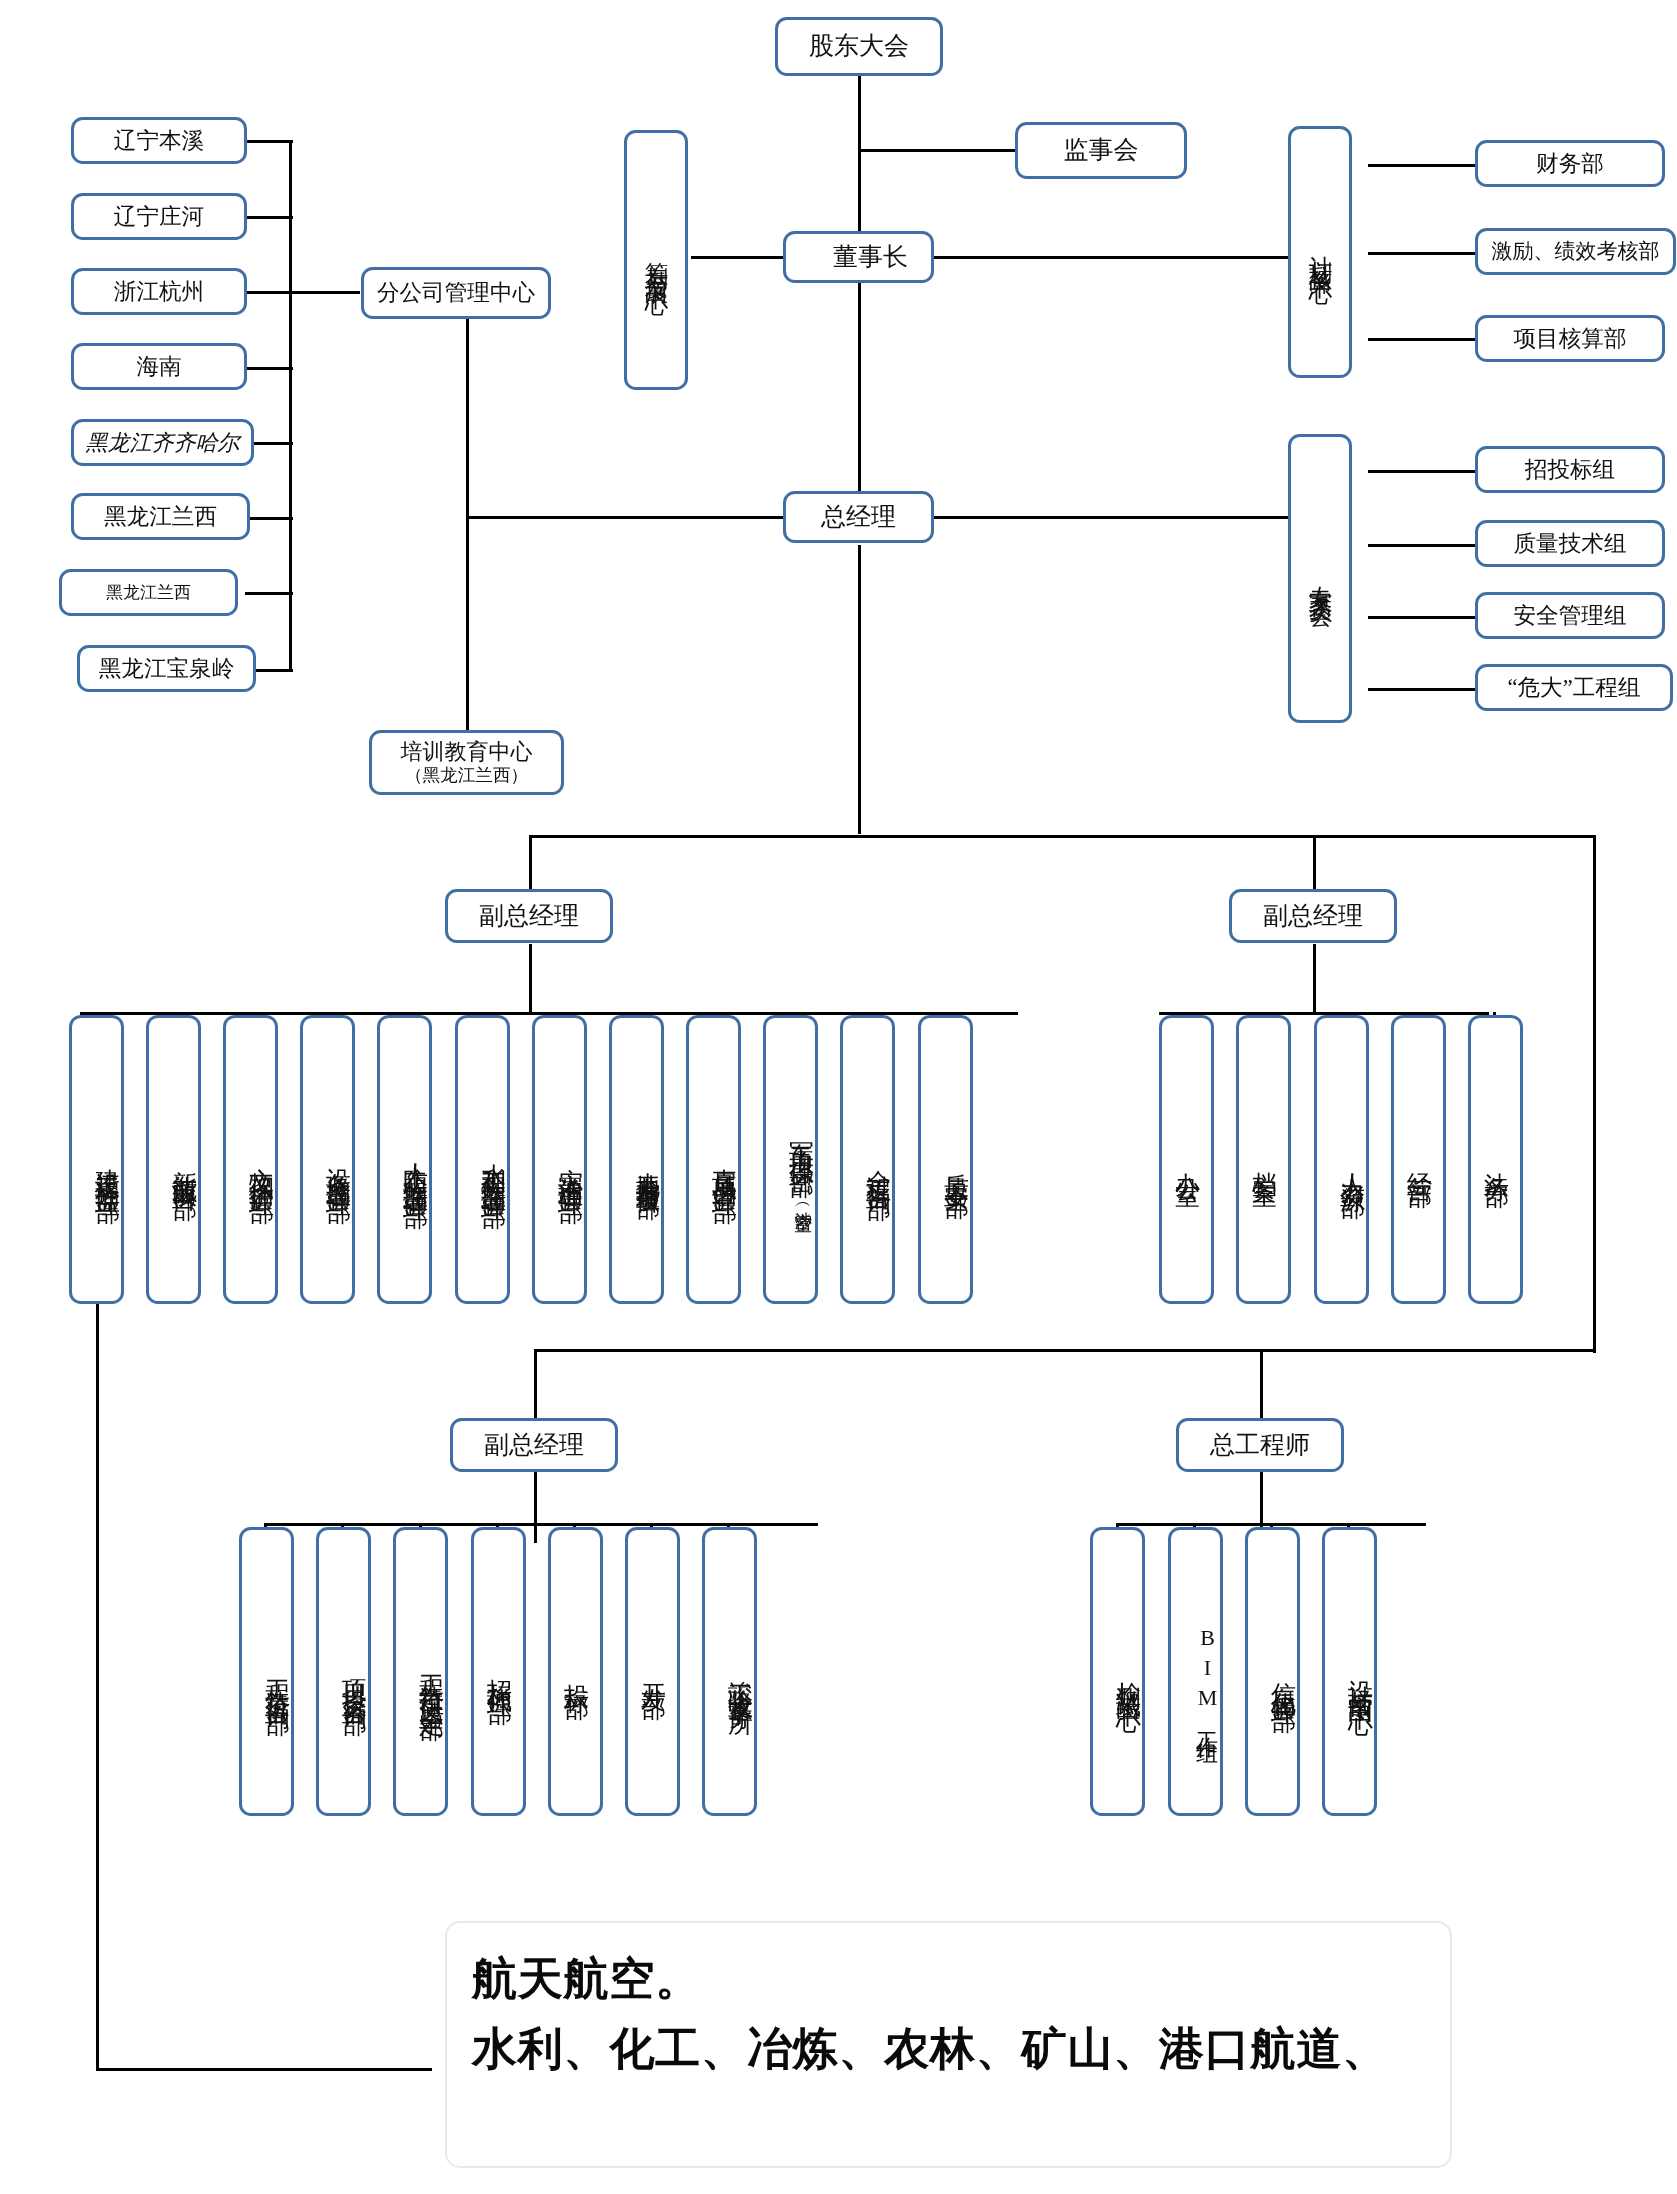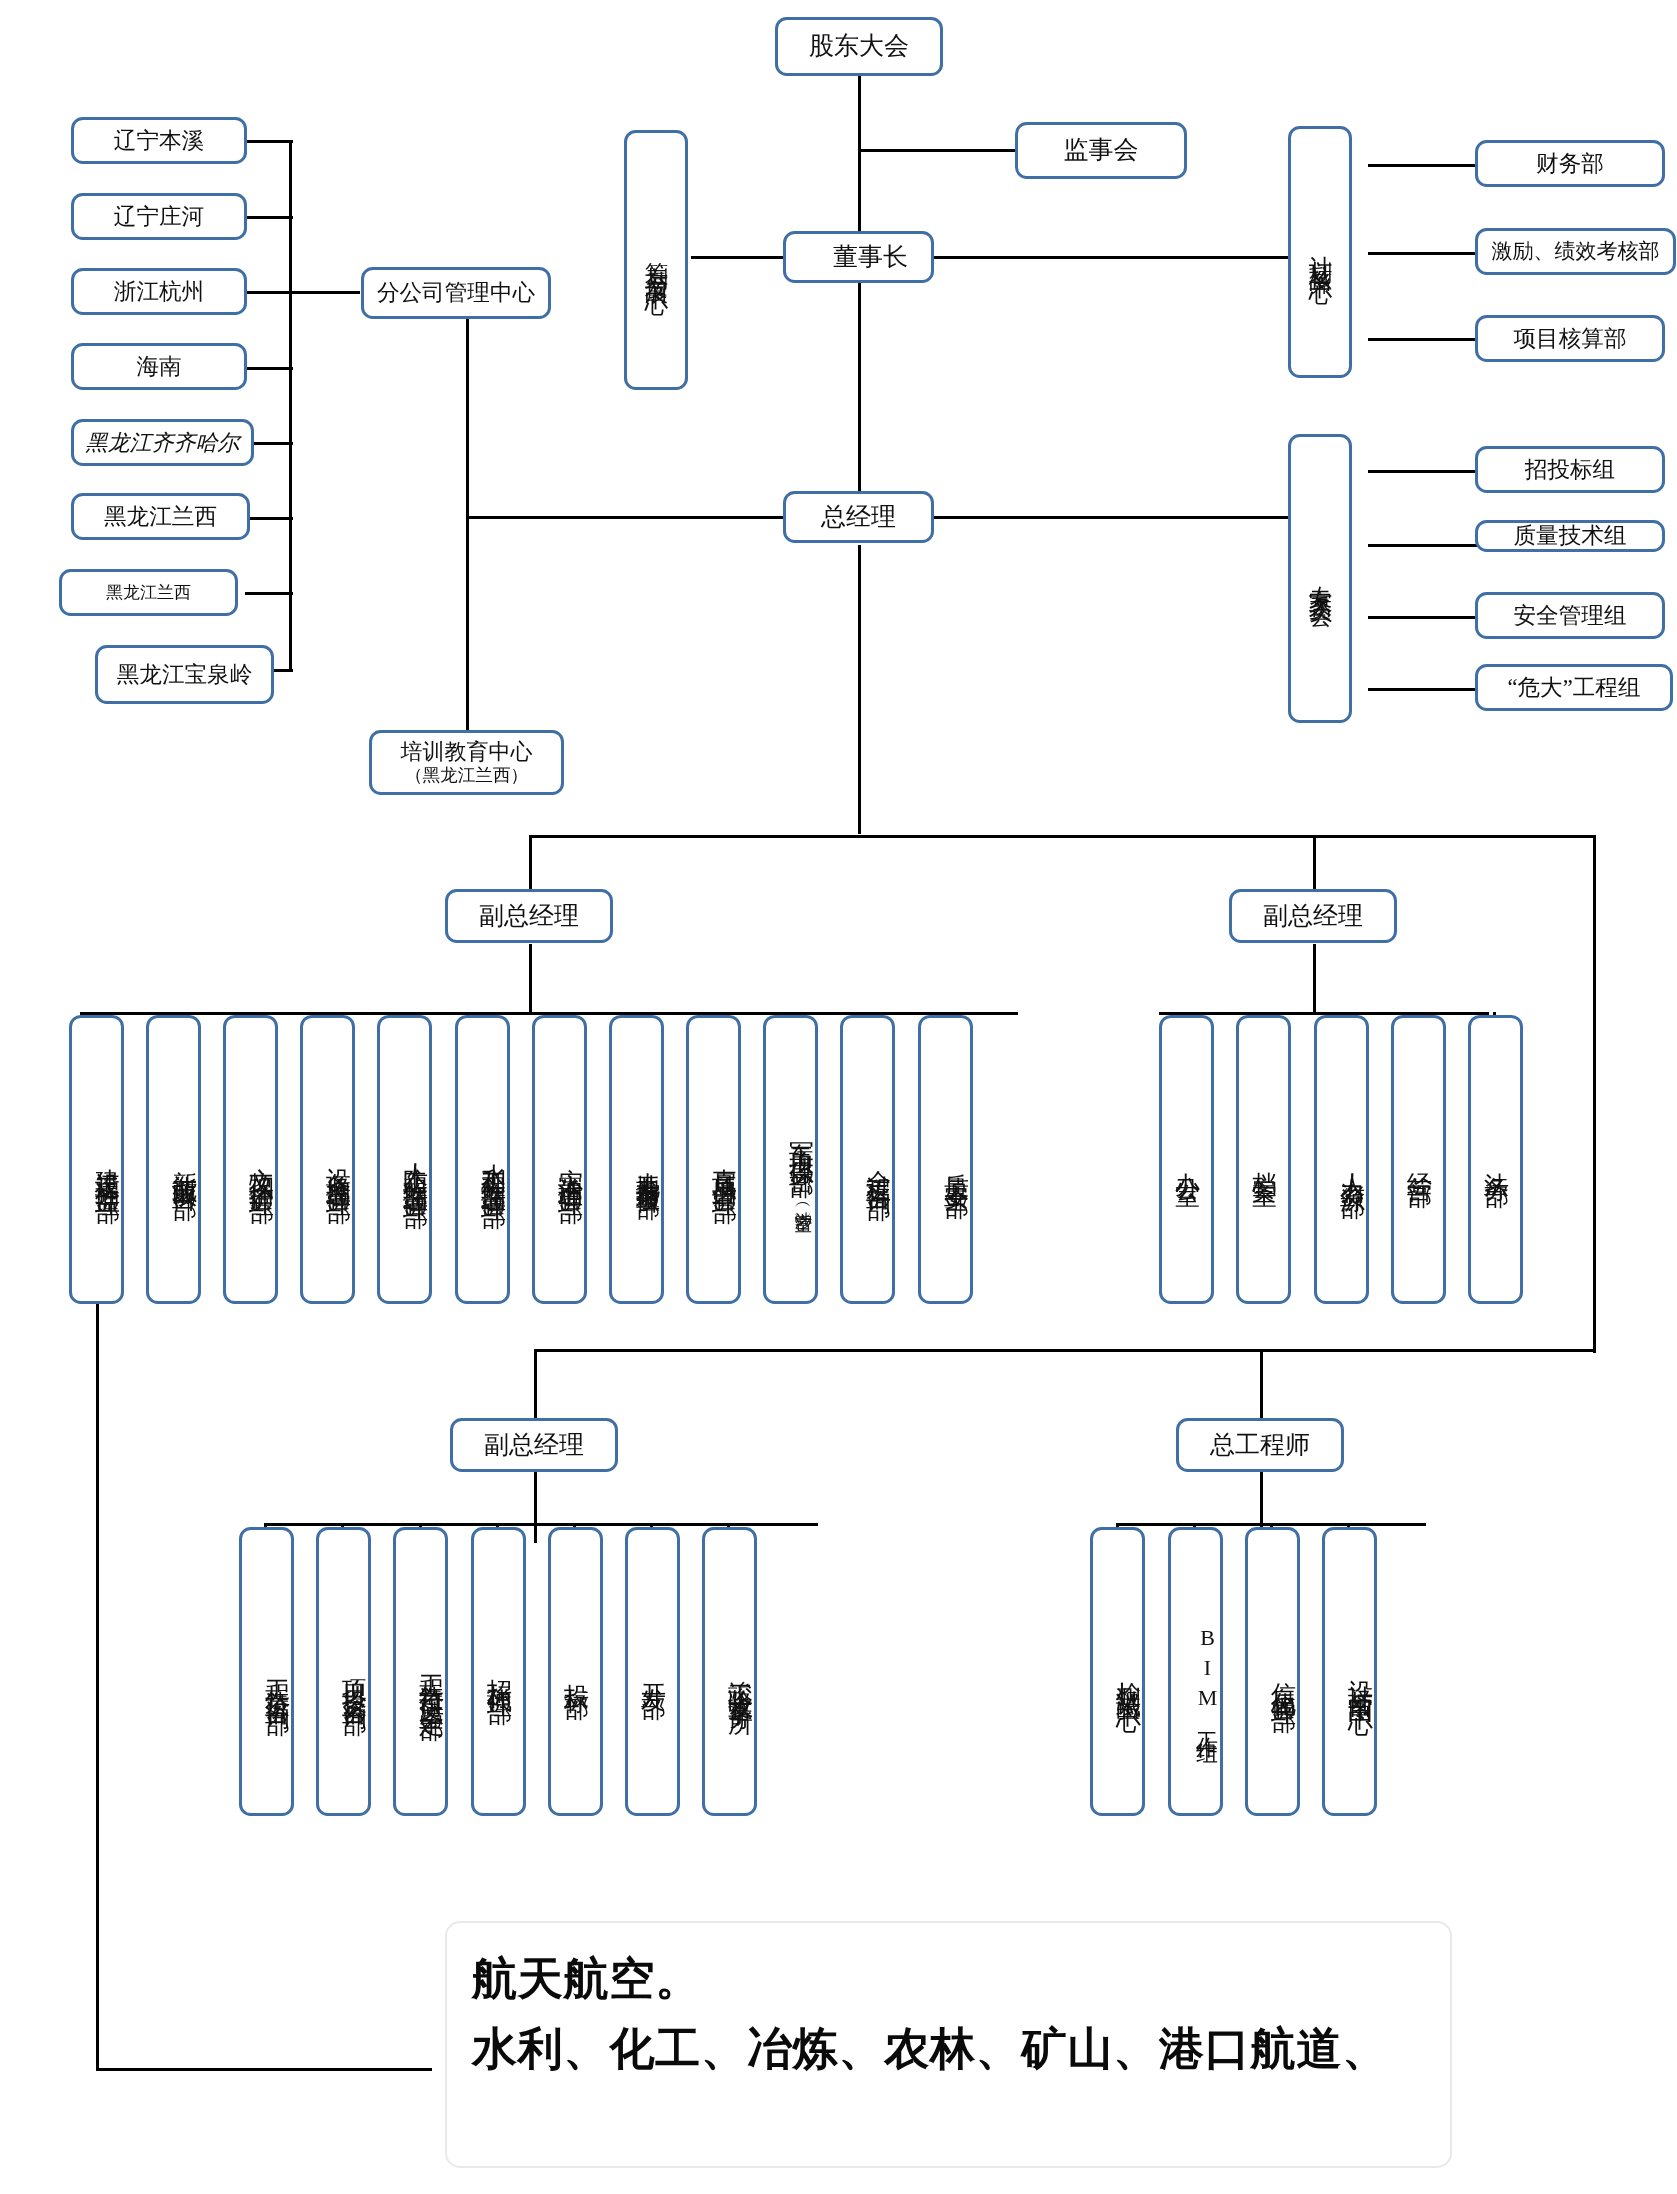--- a/index.html
+++ b/index.html
@@ -173,21 +173,21 @@
   </div>
   <div class="box" style="left:71px;top:419px;width:183px;height:47px;font-size:22px;font-style:italic;">
     <span>黑龙江齐齐哈尔</span>
   </div>
   <div class="box" style="left:71px;top:493px;width:179px;height:47px;font-size:22.6px;">
     <span>黑龙江兰西</span>
   </div>
   <div class="box" style="left:59px;top:569px;width:179px;height:47px;font-size:17px;">
     <span>黑龙江兰西</span>
   </div>
-  <div class="box" style="left:77px;top:645px;width:179px;height:59px;font-size:22.6px;margin-left:18px;">
+  <div class="box" style="left:77px;top:645px;width:179px;height:47px;font-size:22.6px;">
     <span>黑龙江宝泉岭</span>
   </div>
 
   <div class="box vbox center" style="left:1288px;top:126px;width:64px;height:252px;font-size:23.5px;">
     <span>计划核算中心</span>
   </div>
   <div class="box" style="left:1475px;top:140px;width:190px;height:47px;font-size:22.6px;">
     <span>财务部</span>
   </div>
   <div class="box" style="left:1475px;top:228px;width:201px;height:47px;font-size:21px;">
@@ -196,21 +196,21 @@
   <div class="box" style="left:1475px;top:315px;width:190px;height:47px;font-size:22.6px;">
     <span>项目核算部</span>
   </div>
 
   <div class="box vbox center" style="left:1288px;top:434px;width:64px;height:289px;font-size:23.5px;">
     <span>专家委员会</span>
   </div>
   <div class="box" style="left:1475px;top:446px;width:190px;height:47px;font-size:22.6px;">
     <span>招投标组</span>
   </div>
-  <div class="box" style="left:1475px;top:520px;width:190px;height:32px;font-size:22.6px;">
+  <div class="box" style="left:1475px;top:520px;width:190px;height:47px;font-size:22.6px;">
     <span>质量技术组</span>
   </div>
   <div class="box" style="left:1475px;top:592px;width:190px;height:47px;font-size:22.6px;">
     <span>安全管理组</span>
   </div>
   <div class="box" style="left:1475px;top:664px;width:198px;height:47px;font-size:22.6px;">
     <span>“危大”工程组</span>
   </div>
 
   <div class="box" style="left:445px;top:889px;width:168px;height:54px;">

